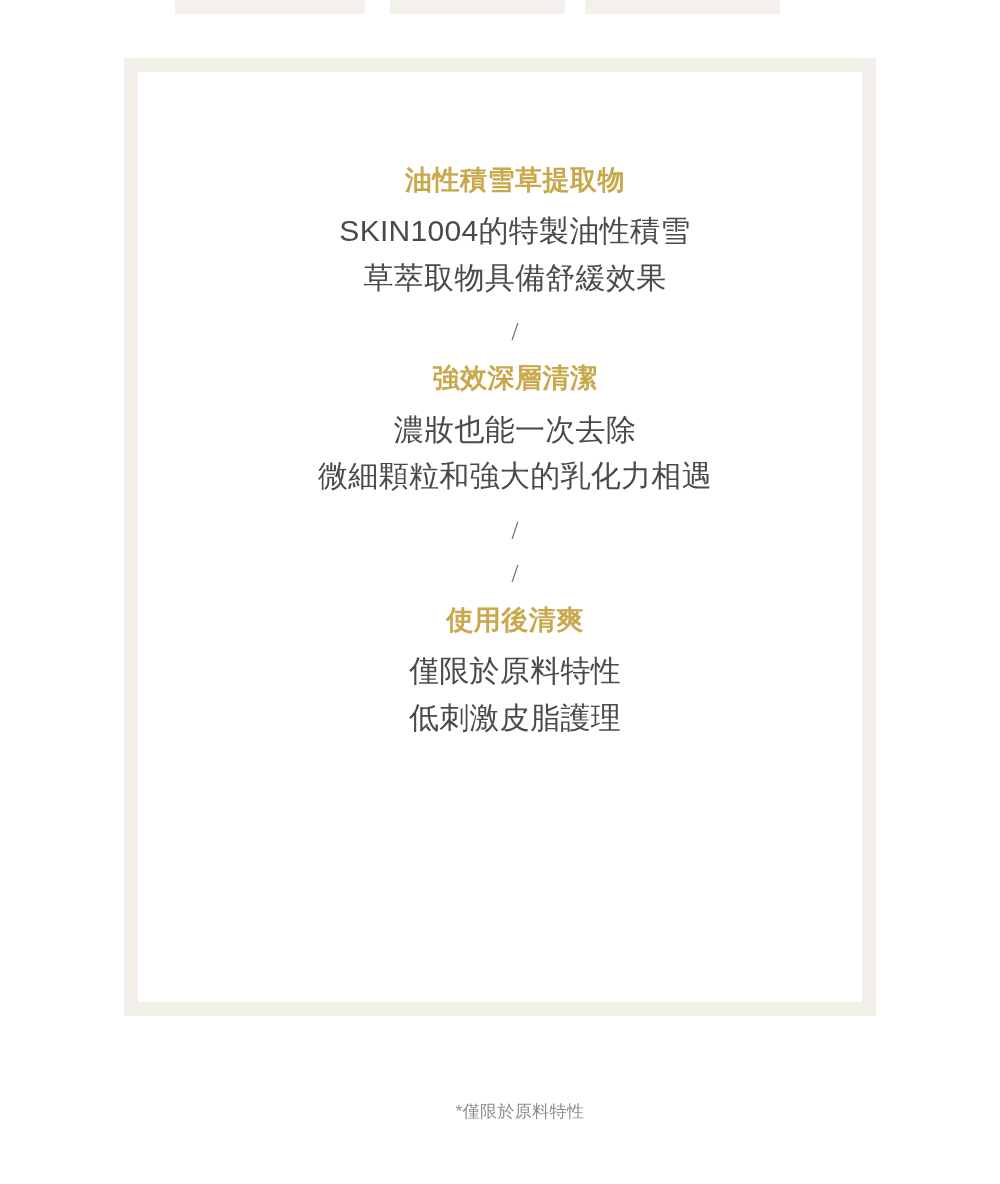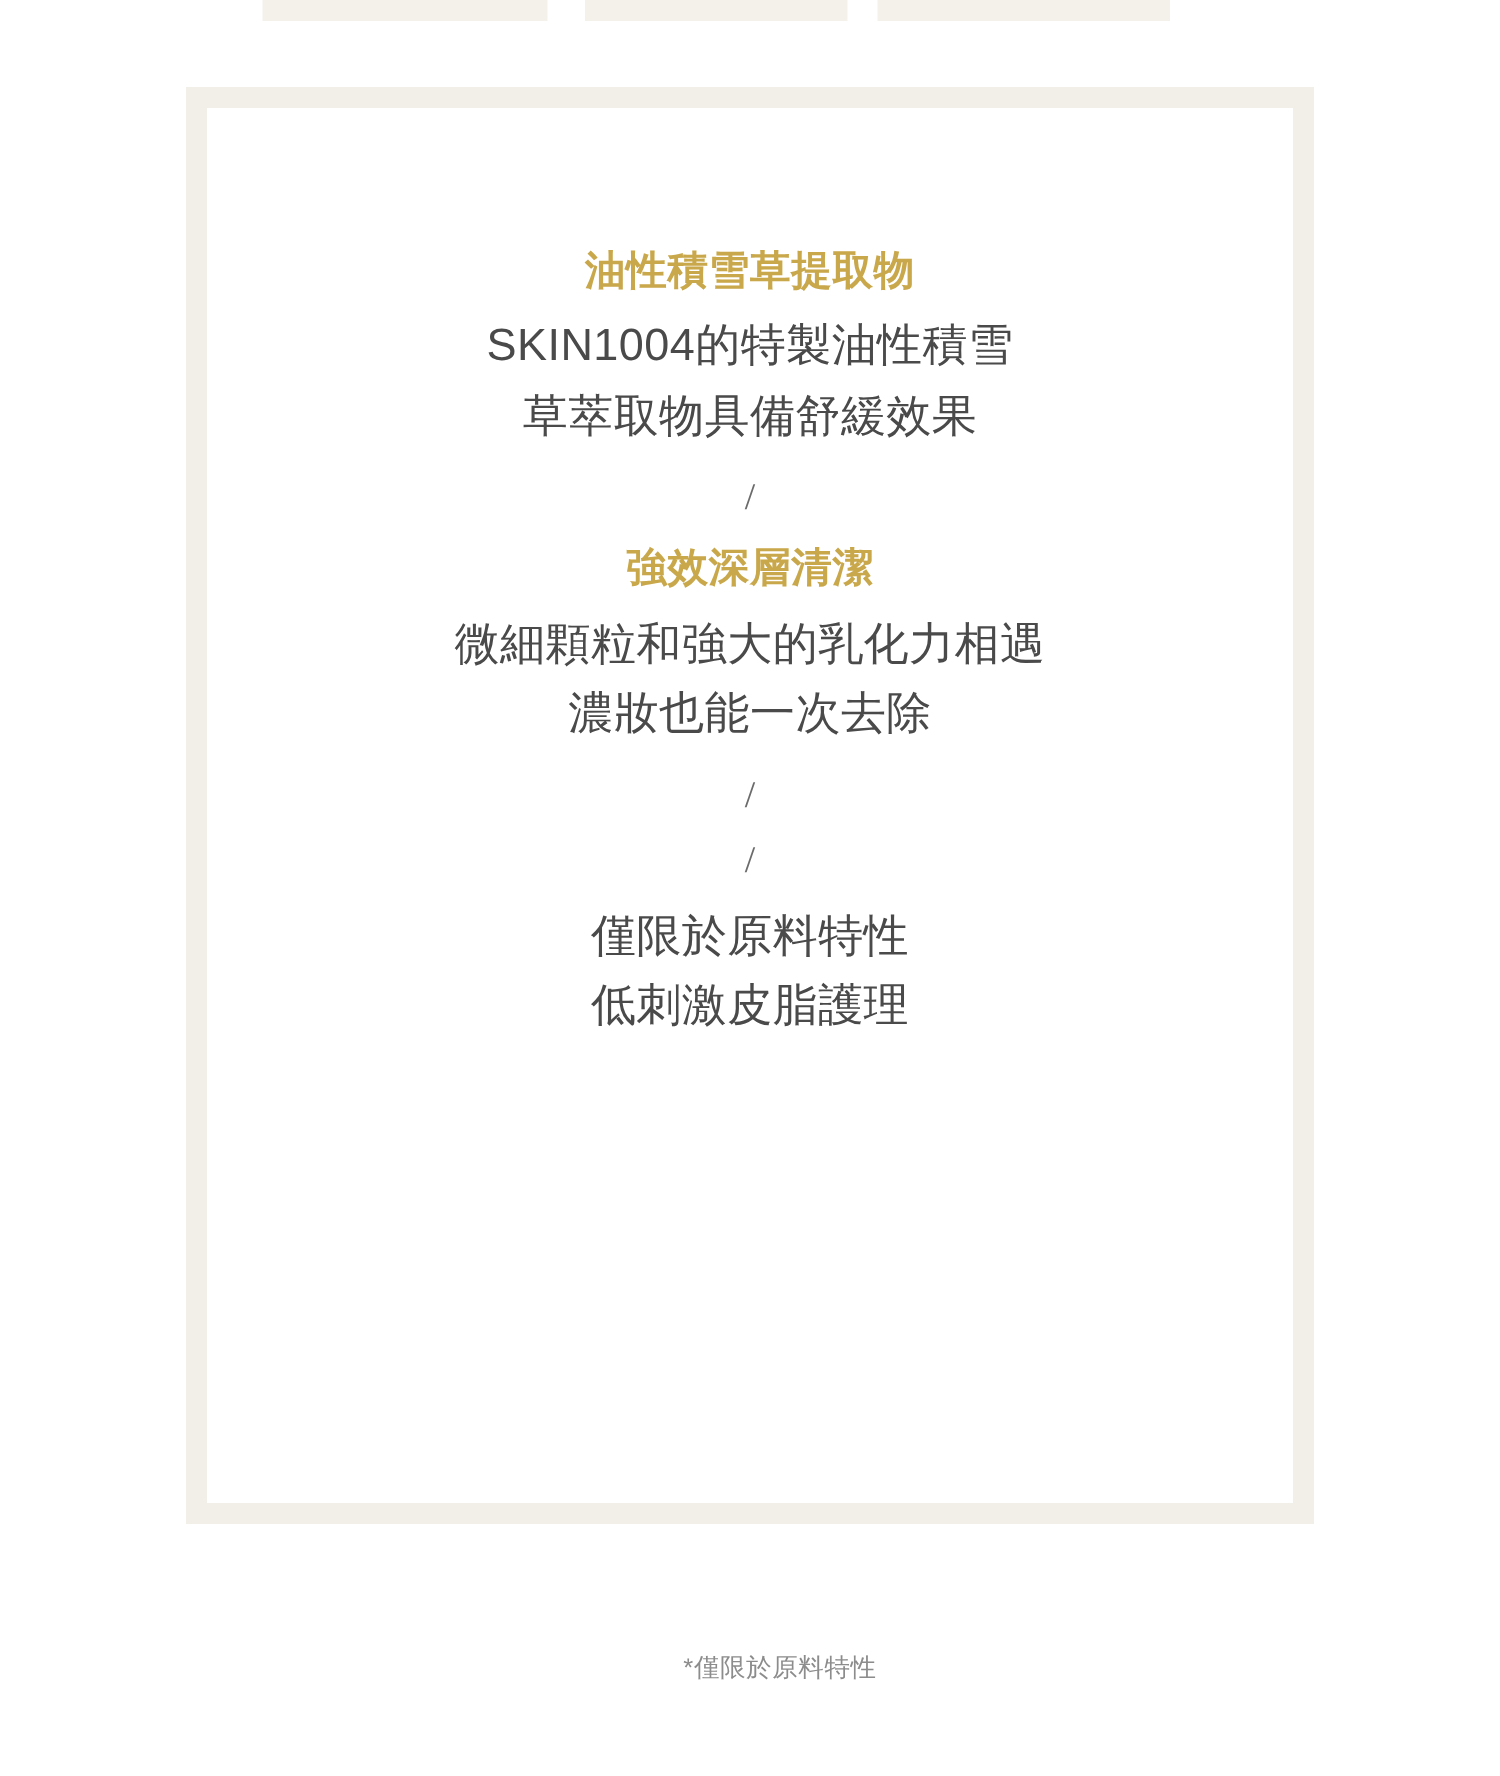--- a/index.html
+++ b/index.html
@@ -48,21 +48,21 @@
     width: 752px;
     height: 958px;
     background: #ffffff;
     border: 14px solid #f1efe7;
     box-sizing: border-box;
   }
 
   .blocks {
     position: absolute;
     top: 90px;
-    left: 0;
+    left: 15px;
     width: 100%;
     text-align: center;
   }
 
   .block {
     text-align: center;
   }
 
   .block-title {
     color: #c9a84c;
@@ -119,30 +119,31 @@
       <div class="block">
         <p class="block-title">油性積雪草提取物</p>
         <p class="block-line">SKIN1004的特製油性積雪</p>
         <p class="block-line">草萃取物具備舒緩效果</p>
       </div>
 
       <p class="divider">/</p>
 
       <div class="block">
         <p class="block-title">強效深層清潔</p>
+        <p class="block-line">濃妝也能一次去除</p>
         <p class="block-line">微細顆粒和強大的乳化力相遇</p>
-        <p class="block-line">濃妝也能一次去除</p>
       </div>
 
       <p class="divider">/</p>
 
 
       <p class="divider">/</p>
 
       <div class="block">
+        <p class="block-title">使用後清爽</p>
         <p class="block-line">僅限於原料特性</p>
         <p class="block-line">低刺激皮脂護理</p>
       </div>
 
     </div>
 
   </div>
 
   <div class="footnote">*僅限於原料特性</div>
 

